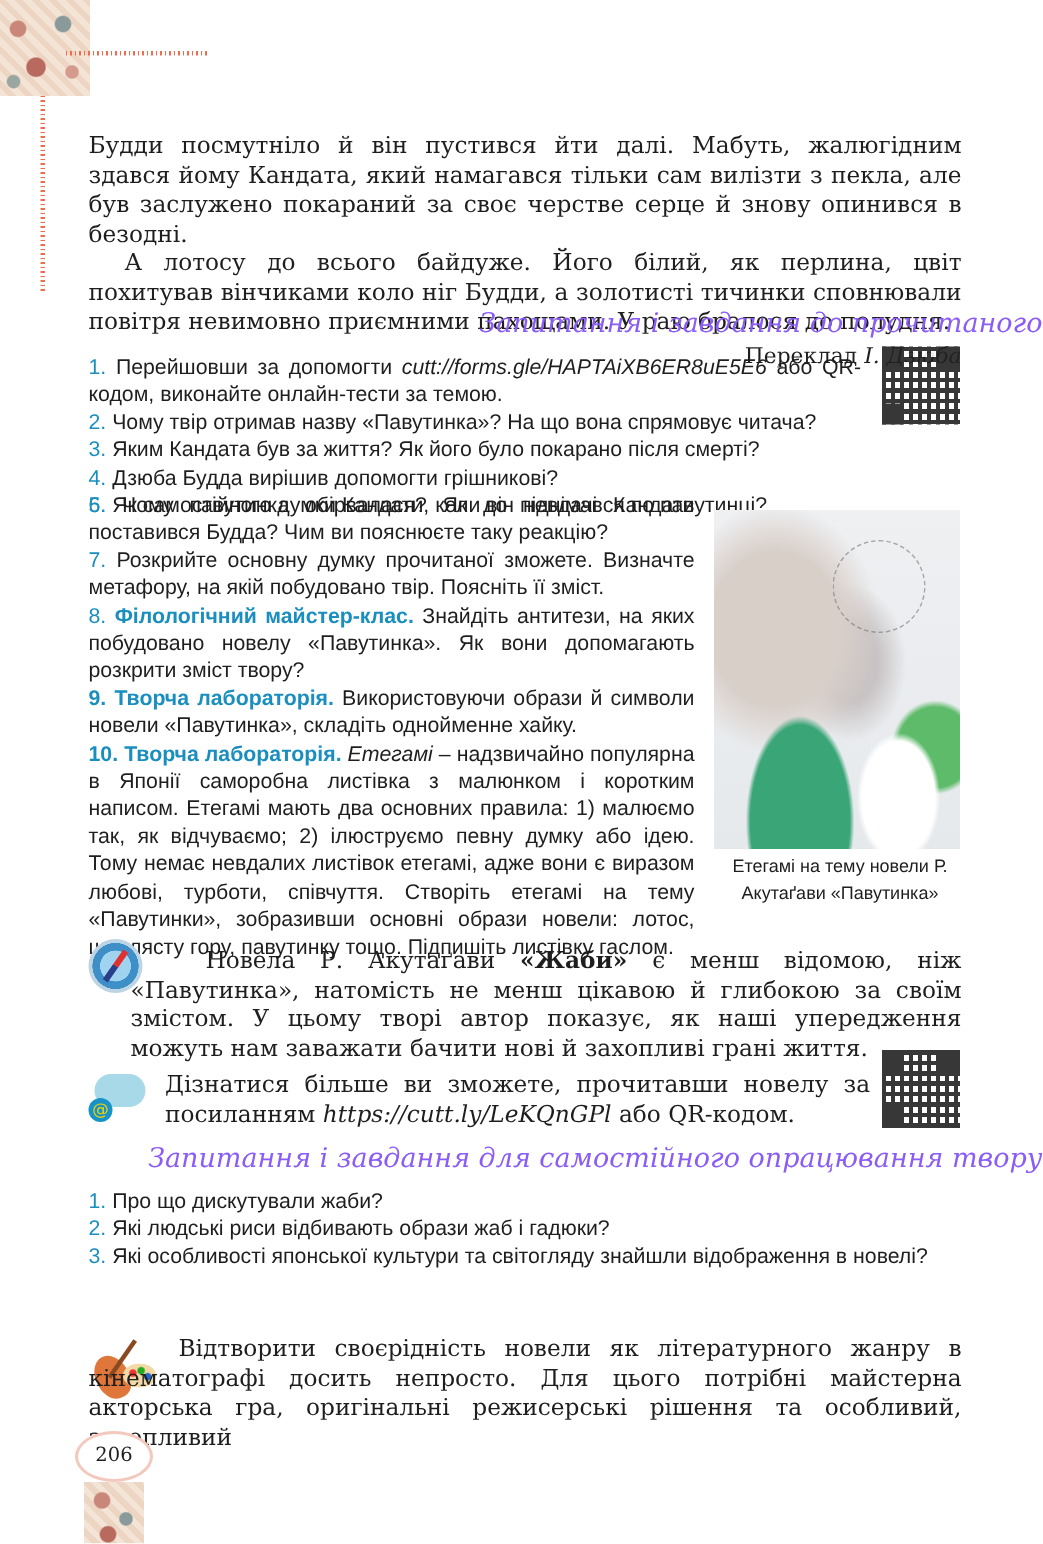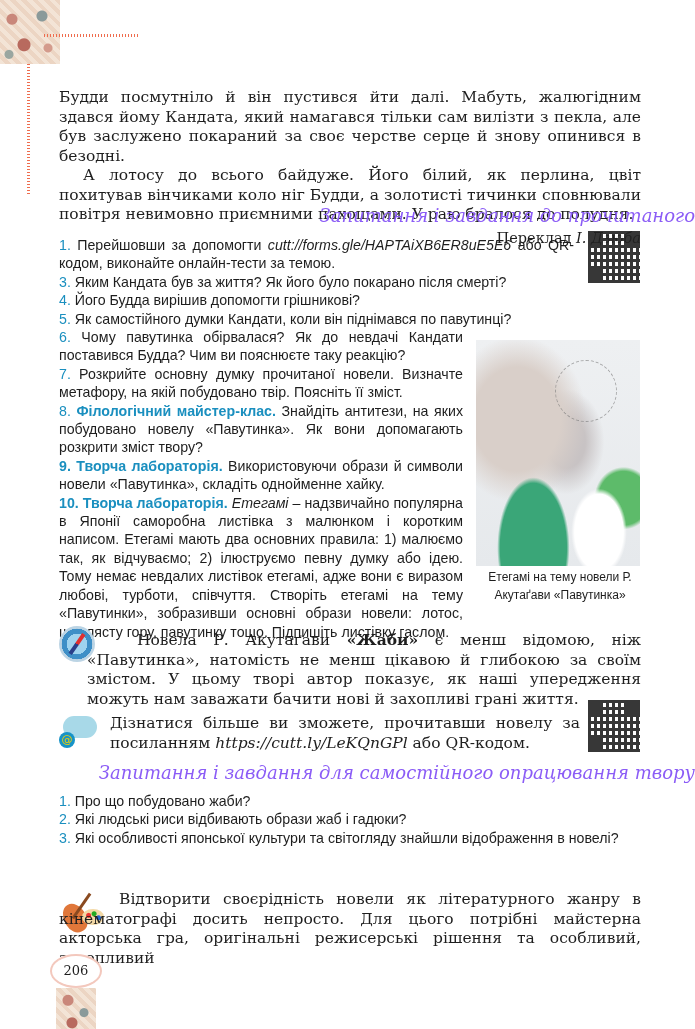--- a/index.html
+++ b/index.html
@@ -100,30 +100,31 @@
   <p class="indent">А лотосу до всього байдуже. Його білий, як перлина, цвіт похитував вінчиками коло ніг Будди, а золотисті тичинки сповнювали повітря невимовно приємними пахощами. У раю бралося до полудня.</p>
   <p class="right" style="margin-top:4px;font-size:14.5px;"><span>Переклад </span><i>І. Дзюба</i></p>
 </div>
 
 <div class="heading" style="top:205px;">Запитання і завдання до прочитаного</div>
 
 <div class="qlist" style="top:236px;width:515px;">
   <div class="just">
     <span class="num">1.</span><span> Перейшовши за допомогти </span><i>cutt://forms.gle/HAPTAiXB6ER8uE5E6</i><span> або QR-кодом, виконайте онлайн-тести за темою.</span>
   </div>
+  <div><span class="num">2.</span><span> Чому твір отримав назву «Павутинка»? На що вона спрямовує читача?</span></div>
   <div><span class="num">3.</span><span> Яким Кандата був за життя? Як його було покарано після смерті?</span></div>
-  <div><span class="num">4.</span><span> Його Будда вирішив допомогти грішникові?</span></div>
+  <div><span class="num">4.</span><span> Дзюба Будда вирішив допомогти грішникові?</span></div>
   <div style="width:540px;"><span class="num">5.</span><span> Як самостійного думки Кандати, коли він піднімався по павутинці?</span></div>
 </div>
 
 <div class="qr" style="left:588px;top:231px;"></div>
 
 <div class="qlist" style="top:328px;width:404px;">
   <div class="just"><span class="num">6.</span><span> Чому павутинка обірвалася? Як до невдачі Кандати поставився Будда? Чим ви пояснюєте таку реакцію?</span></div>
-  <div class="just"><span class="num">7.</span><span> Розкрийте основну думку прочитаної новели. Визначте метафору, на якій побудовано твір. Поясніть її зміст.</span></div>
+  <div class="just"><span class="num">7.</span><span> Розкрийте основну думку прочитаної зможете. Визначте метафору, на якій побудовано твір. Поясніть її зміст.</span></div>
   <div class="just"><span class="num">8.</span><span class="num bold"> Філологічний майстер-клас.</span><span> Знайдіть антитези, на яких побудовано новелу «Павутинка». Як вони допомагають розкрити зміст твору?</span></div>
   <div class="just"><span class="num bold">9.</span><span class="num bold"> Творча лабораторія.</span><span> Використовуючи образи й символи новели «Павутинка», складіть однойменне хайку.</span></div>
   <div class="just"><span class="num bold">10.</span><span class="num bold"> Творча лабораторія.</span><span class="bi"> Етегамі</span><span> – надзвичайно популярна в Японії саморобна листівка з малюнком і коротким написом. Етегамі мають два основних правила: 1) малюємо так, як відчуваємо; 2) ілюструємо певну думку або ідею. Тому немає невдалих листівок етегамі, адже вони є виразом любові, турботи, співчуття. Створіть етегамі на тему «Павутинки», зобразивши основні образи новели: лотос, шпилясту гору, павутинку тощо. Підпишіть листівку гаслом.</span></div>
 </div>
 
 <div class="illustration"></div>
 <div class="web"></div>
 <div class="caption">Етегамі на тему новели Р. Акутаґави «Павутинка»</div>
 
 <div class="icon compass"></div>
@@ -135,21 +136,21 @@
   <div class="c1"></div>
     <div class="c2">@</div>
 </div>
 <div class="para serif" style="top:714px;left:110px;width:470px;">
   <p><span>Дізнатися більше ви зможете, прочитавши новелу за посиланням </span><i>https://cutt.ly/LeKQnGPl</i><span> або QR-кодом.</span></p>
 </div>
 <div class="qr" style="left:588px;top:700px;"></div>
 
 <div class="heading" style="top:762px;">Запитання і завдання для самостійного опрацювання твору</div>
 <div class="qlist" style="top:792px;width:590px;">
-  <div><span class="num">1.</span><span> Про що побудовано жаби?</span></div>
+  <div><span class="num">1.</span><span> Про що дискутували жаби?</span></div>
   <div><span class="num">2.</span><span> Які людські риси відбивають образи жаб і гадюки?</span></div>
   <div><span class="num">3.</span><span> Які особливості японської культури та світогляду знайшли відображення в новелі?</span></div>
 </div>
 
 <div class="icon violin">
   <div class="v1"></div>
     <div class="v2"></div>
     <div class="v3"></div>
 </div>
 <div class="para serif" style="top:890px;">

